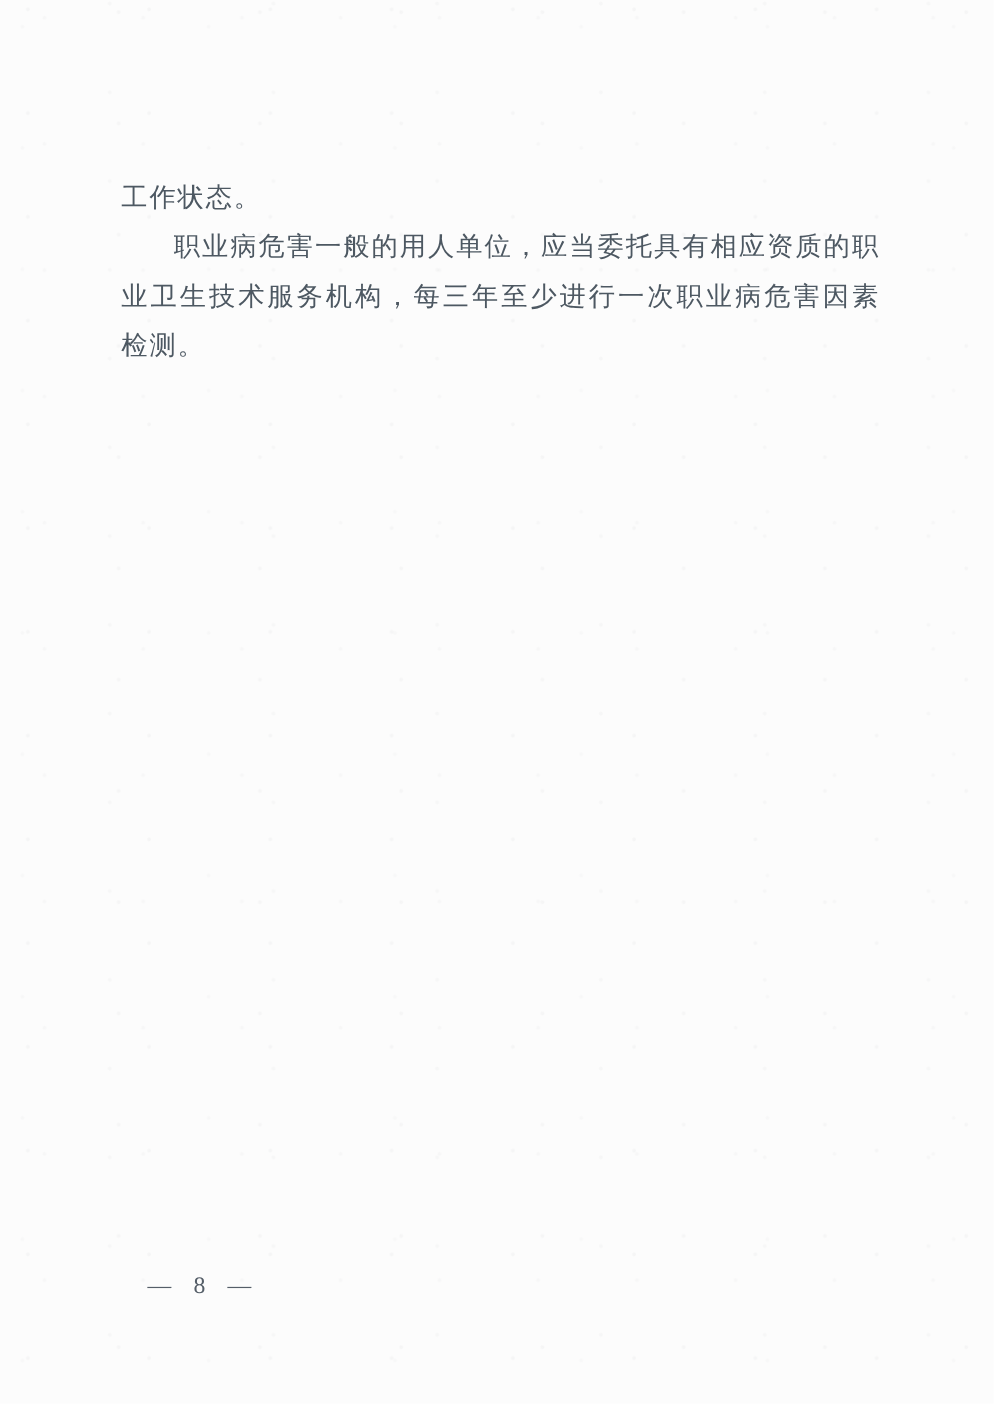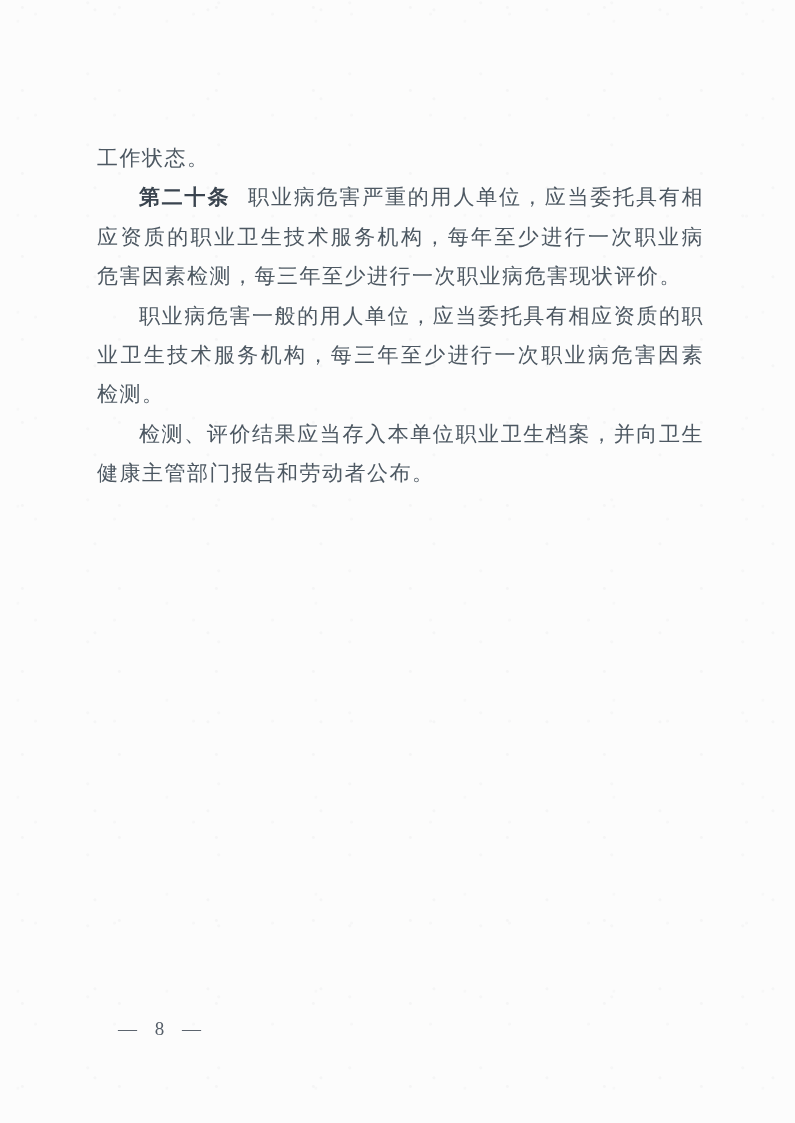--- a/index.html
+++ b/index.html
@@ -67,25 +67,23 @@
 </head>
 <body>
 
 <div class="page">
   <div class="scan-noise"></div>
 
   <div class="doc-content">
 
     <p class="para no-indent"><span>工作状态。</span></p>
 
-    <p class="para"><span class="article-heading">第二十条</span><span>职业病危害严重的用人单位，应当委托具有相应资质的职业卫生技术服务机构，每年至少进行一次职业病危害因素检测，每三年至少进行一次职业病危害现状评价。</span></p>
 
     <p class="para"><span>职业病危害一般的用人单位，应当委托具有相应资质的职业卫生技术服务机构，每三年至少进行一次职业病危害因素检测。</span></p>
 
-    <p class="para"><span>检测、评价结果应当存入本单位职业卫生档案，并向卫生健康主管部门报告和劳动者公布。</span></p>
 
 
 
 
 
   </div>
 
   <div class="footer">— 8 —</div>
 </div>
 

